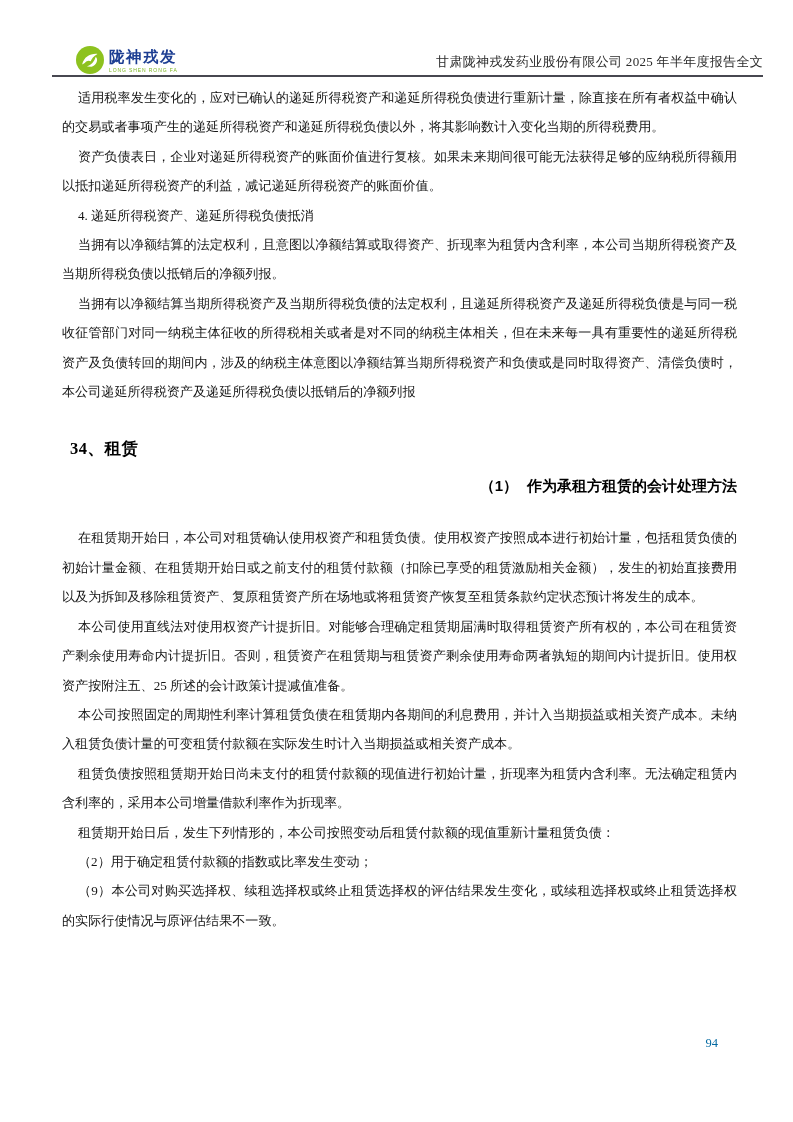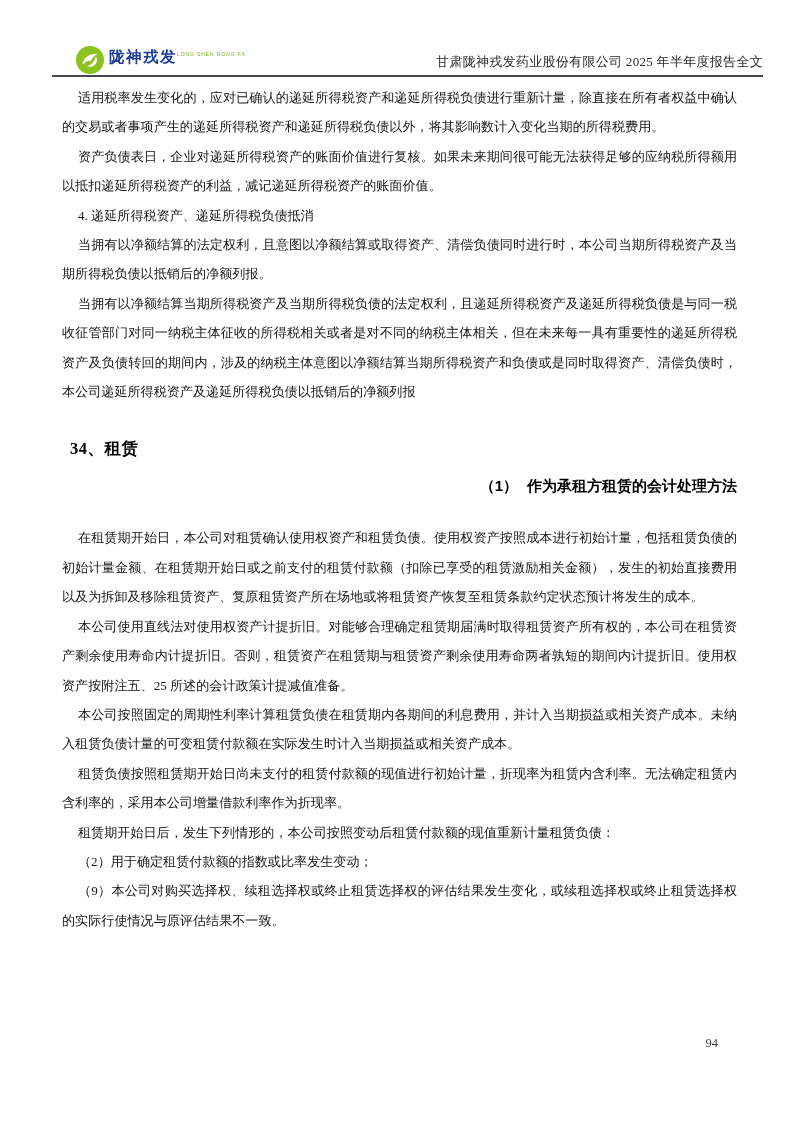--- a/index.html
+++ b/index.html
@@ -27,21 +27,21 @@
   }
   .logo {
     display: flex;
     align-items: flex-start;
     gap: 5px;
     padding-left: 24px;
     padding-bottom: 1px;
   }
   .logo-circle { width: 28px; height: 28px; display: block; }
   .logo-circle svg { width: 28px; height: 28px; display: block; }
-  .logo-textblock { display: flex; flex-direction: row; padding-top: 3px; }
+  .logo-textblock { display: flex; flex-direction: column; padding-top: 3px; }
   .logo-cn {
     font-family: "Liberation Sans", "DejaVu Sans", sans-serif;
     font-weight: bold;
     font-size: 15.5px;
     line-height: 16px;
     letter-spacing: 1.5px;
     color: #1d3e92;
   }
   .logo-en {
     font-family: "Liberation Sans", "DejaVu Sans", sans-serif;
@@ -97,21 +97,21 @@
   .subsection-heading .subsec-num { margin-right: 9px; }
 
   
   .footer {
     position: absolute;
     top: 1036px;
     left: 0;
     width: 718px;
     text-align: right;
     font-size: 12.5px;
-    color: #404040;
+    color: #0369a1;
   }
 </style>
 </head>
 <body>
 
 <div class="page">
 
   <div class="header">
     <div class="logo">
       <span class="logo-circle">
@@ -126,21 +126,21 @@
         <span class="logo-en">LONG SHEN RONG FA</span>
       </span>
     </div>
     <div class="doc-title">甘肃陇神戎发药业股份有限公司 2025 年半年度报告全文</div>
   </div>
 
   <div class="content">
     <p>适用税率发生变化的，应对已确认的递延所得税资产和递延所得税负债进行重新计量，除直接在所有者权益中确认的交易或者事项产生的递延所得税资产和递延所得税负债以外，将其影响数计入变化当期的所得税费用。</p>
     <p>资产负债表日，企业对递延所得税资产的账面价值进行复核。如果未来期间很可能无法获得足够的应纳税所得额用以抵扣递延所得税资产的利益，减记递延所得税资产的账面价值。</p>
     <p>4. 递延所得税资产、递延所得税负债抵消</p>
-    <p>当拥有以净额结算的法定权利，且意图以净额结算或取得资产、清偿负债同时进行时，本公司当期所得税资产及当期所得税负债以抵销后的净额列报。</p>
+    <p>当拥有以净额结算的法定权利，且意图以净额结算或取得资产、折现率为租赁内含利率，本公司当期所得税资产及当期所得税负债以抵销后的净额列报。</p>
     <p>当拥有以净额结算当期所得税资产及当期所得税负债的法定权利，且递延所得税资产及递延所得税负债是与同一税收征管部门对同一纳税主体征收的所得税相关或者是对不同的纳税主体相关，但在未来每一具有重要性的递延所得税资产及负债转回的期间内，涉及的纳税主体意图以净额结算当期所得税资产和负债或是同时取得资产、清偿负债时，本公司递延所得税资产及递延所得税负债以抵销后的净额列报</p>
 
     <div class="section-heading">34、租赁</div>
 
     <div class="subsection-heading">
       <span class="subsec-num">（1）</span><span>作为承租方租赁的会计处理方法</span>
     </div>
 
     <p>在租赁期开始日，本公司对租赁确认使用权资产和租赁负债。使用权资产按照成本进行初始计量，包括租赁负债的初始计量金额、在租赁期开始日或之前支付的租赁付款额（扣除已享受的租赁激励相关金额），发生的初始直接费用以及为拆卸及移除租赁资产、复原租赁资产所在场地或将租赁资产恢复至租赁条款约定状态预计将发生的成本。</p>
     <p>本公司使用直线法对使用权资产计提折旧。对能够合理确定租赁期届满时取得租赁资产所有权的，本公司在租赁资产剩余使用寿命内计提折旧。否则，租赁资产在租赁期与租赁资产剩余使用寿命两者孰短的期间内计提折旧。使用权资产按附注五、25 所述的会计政策计提减值准备。</p>

